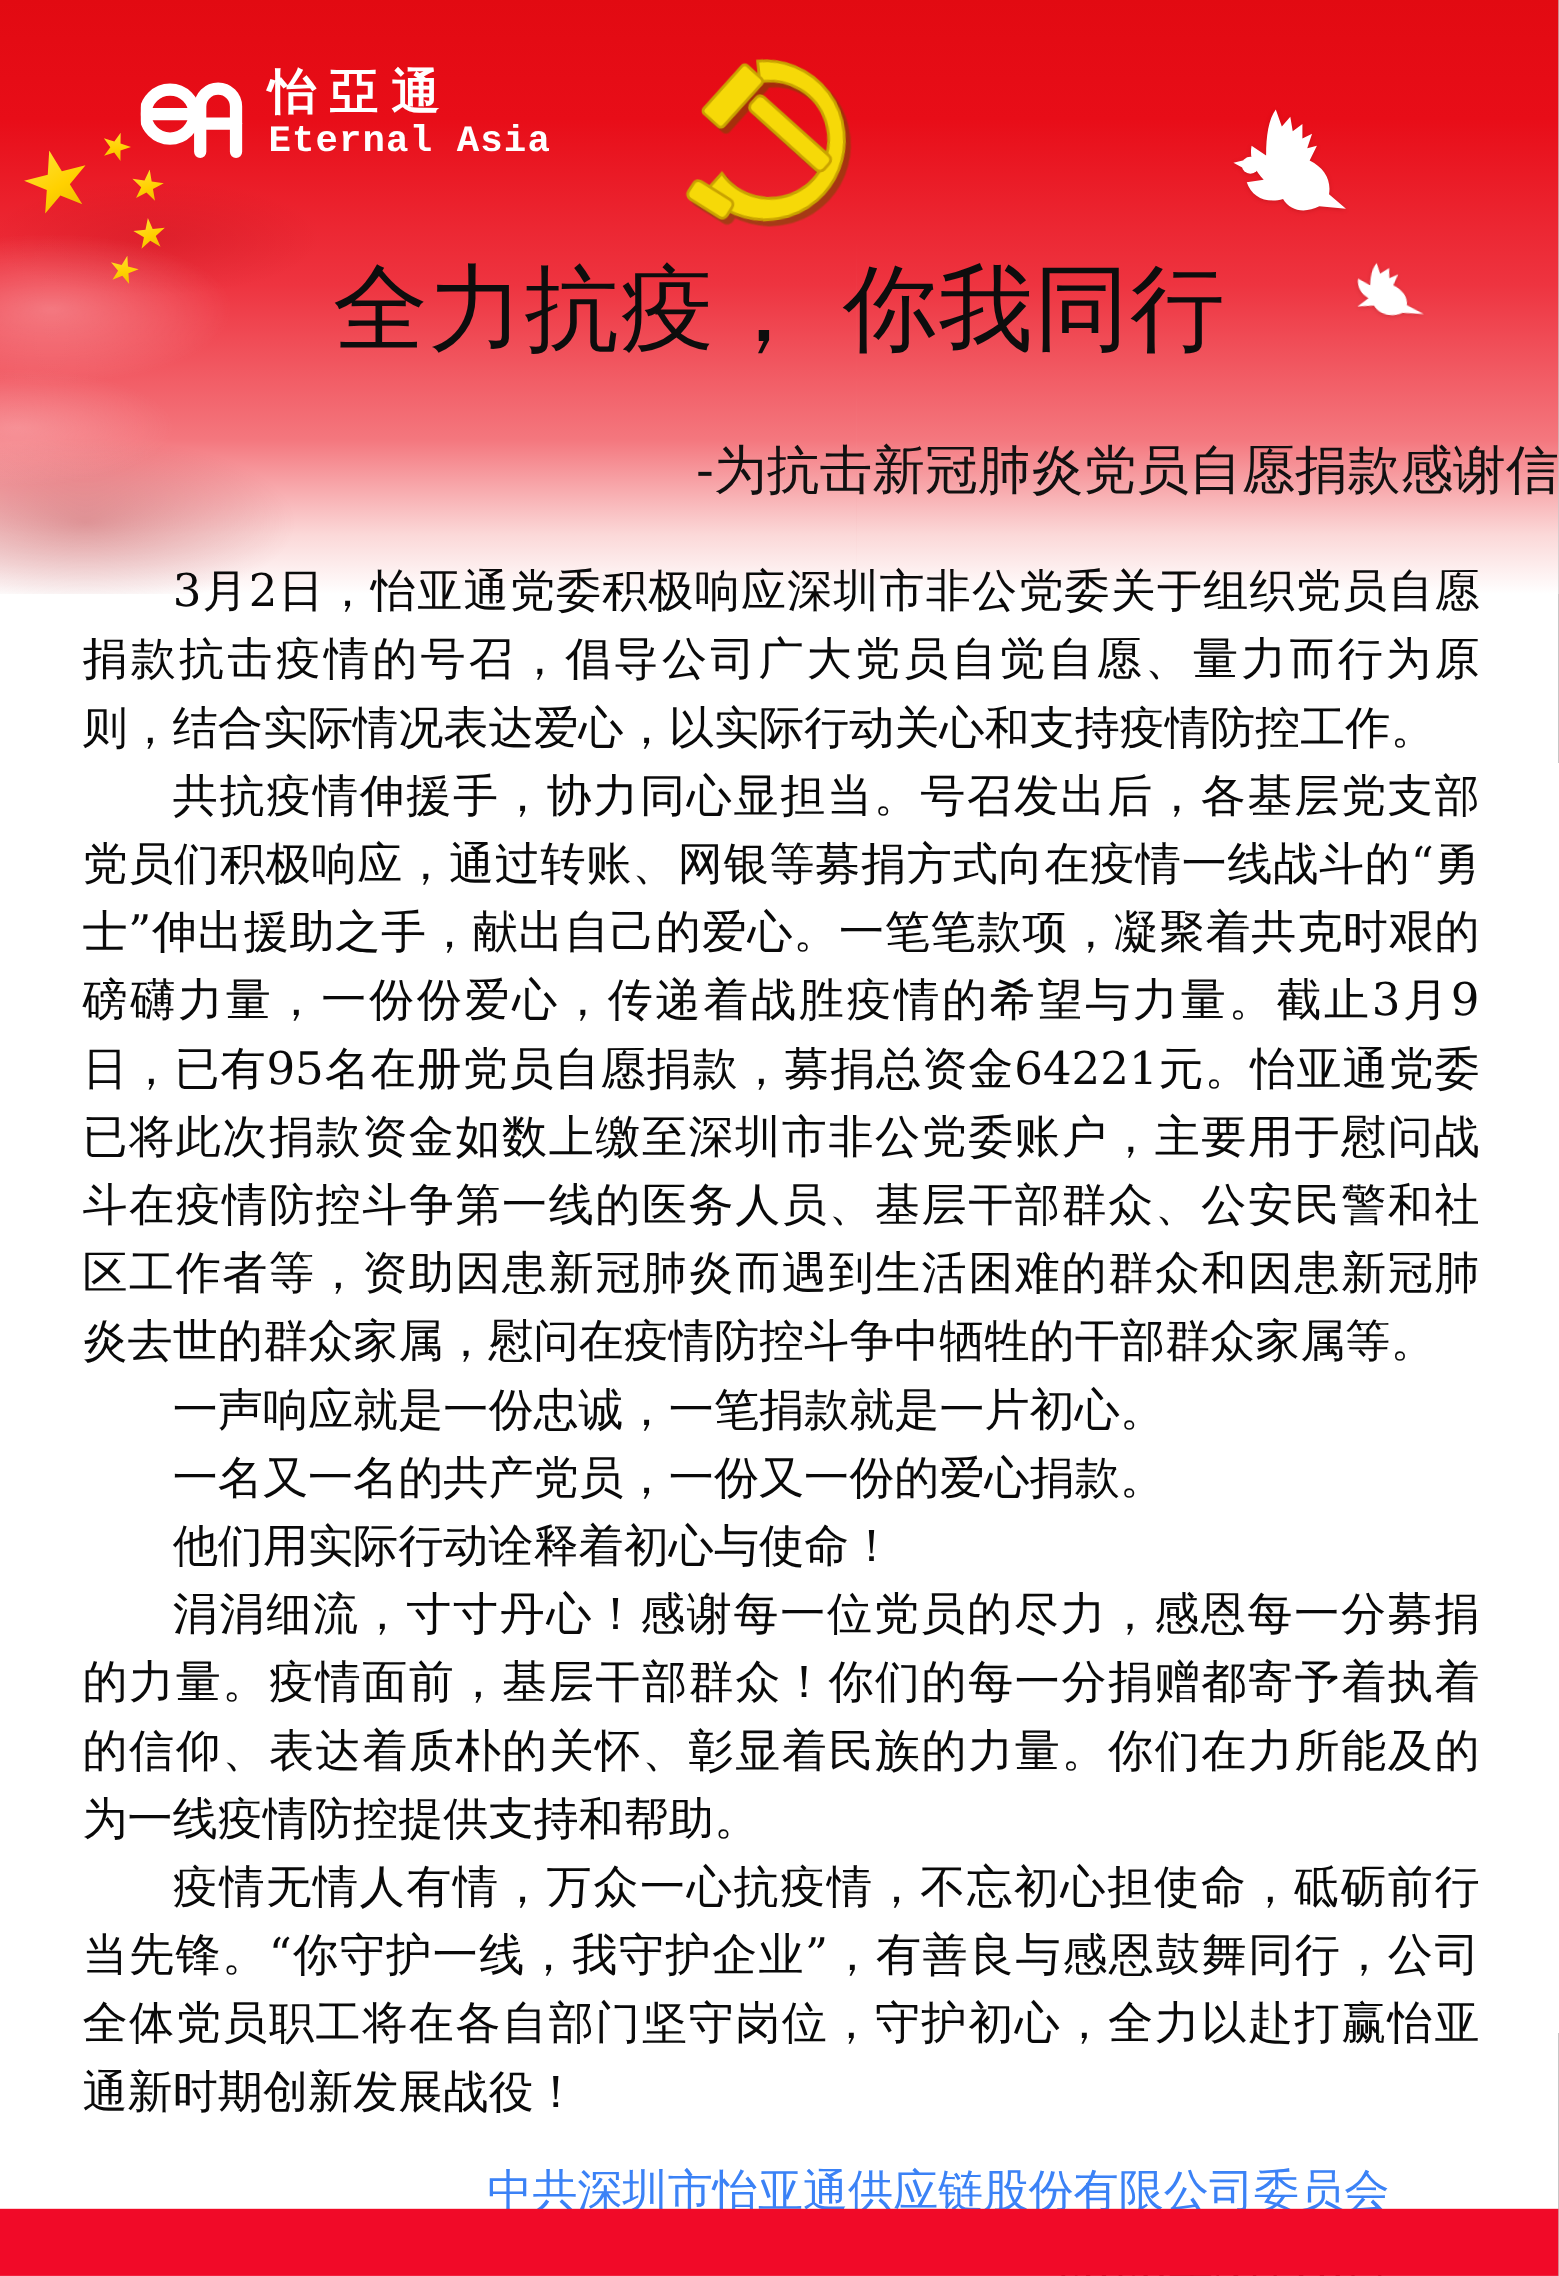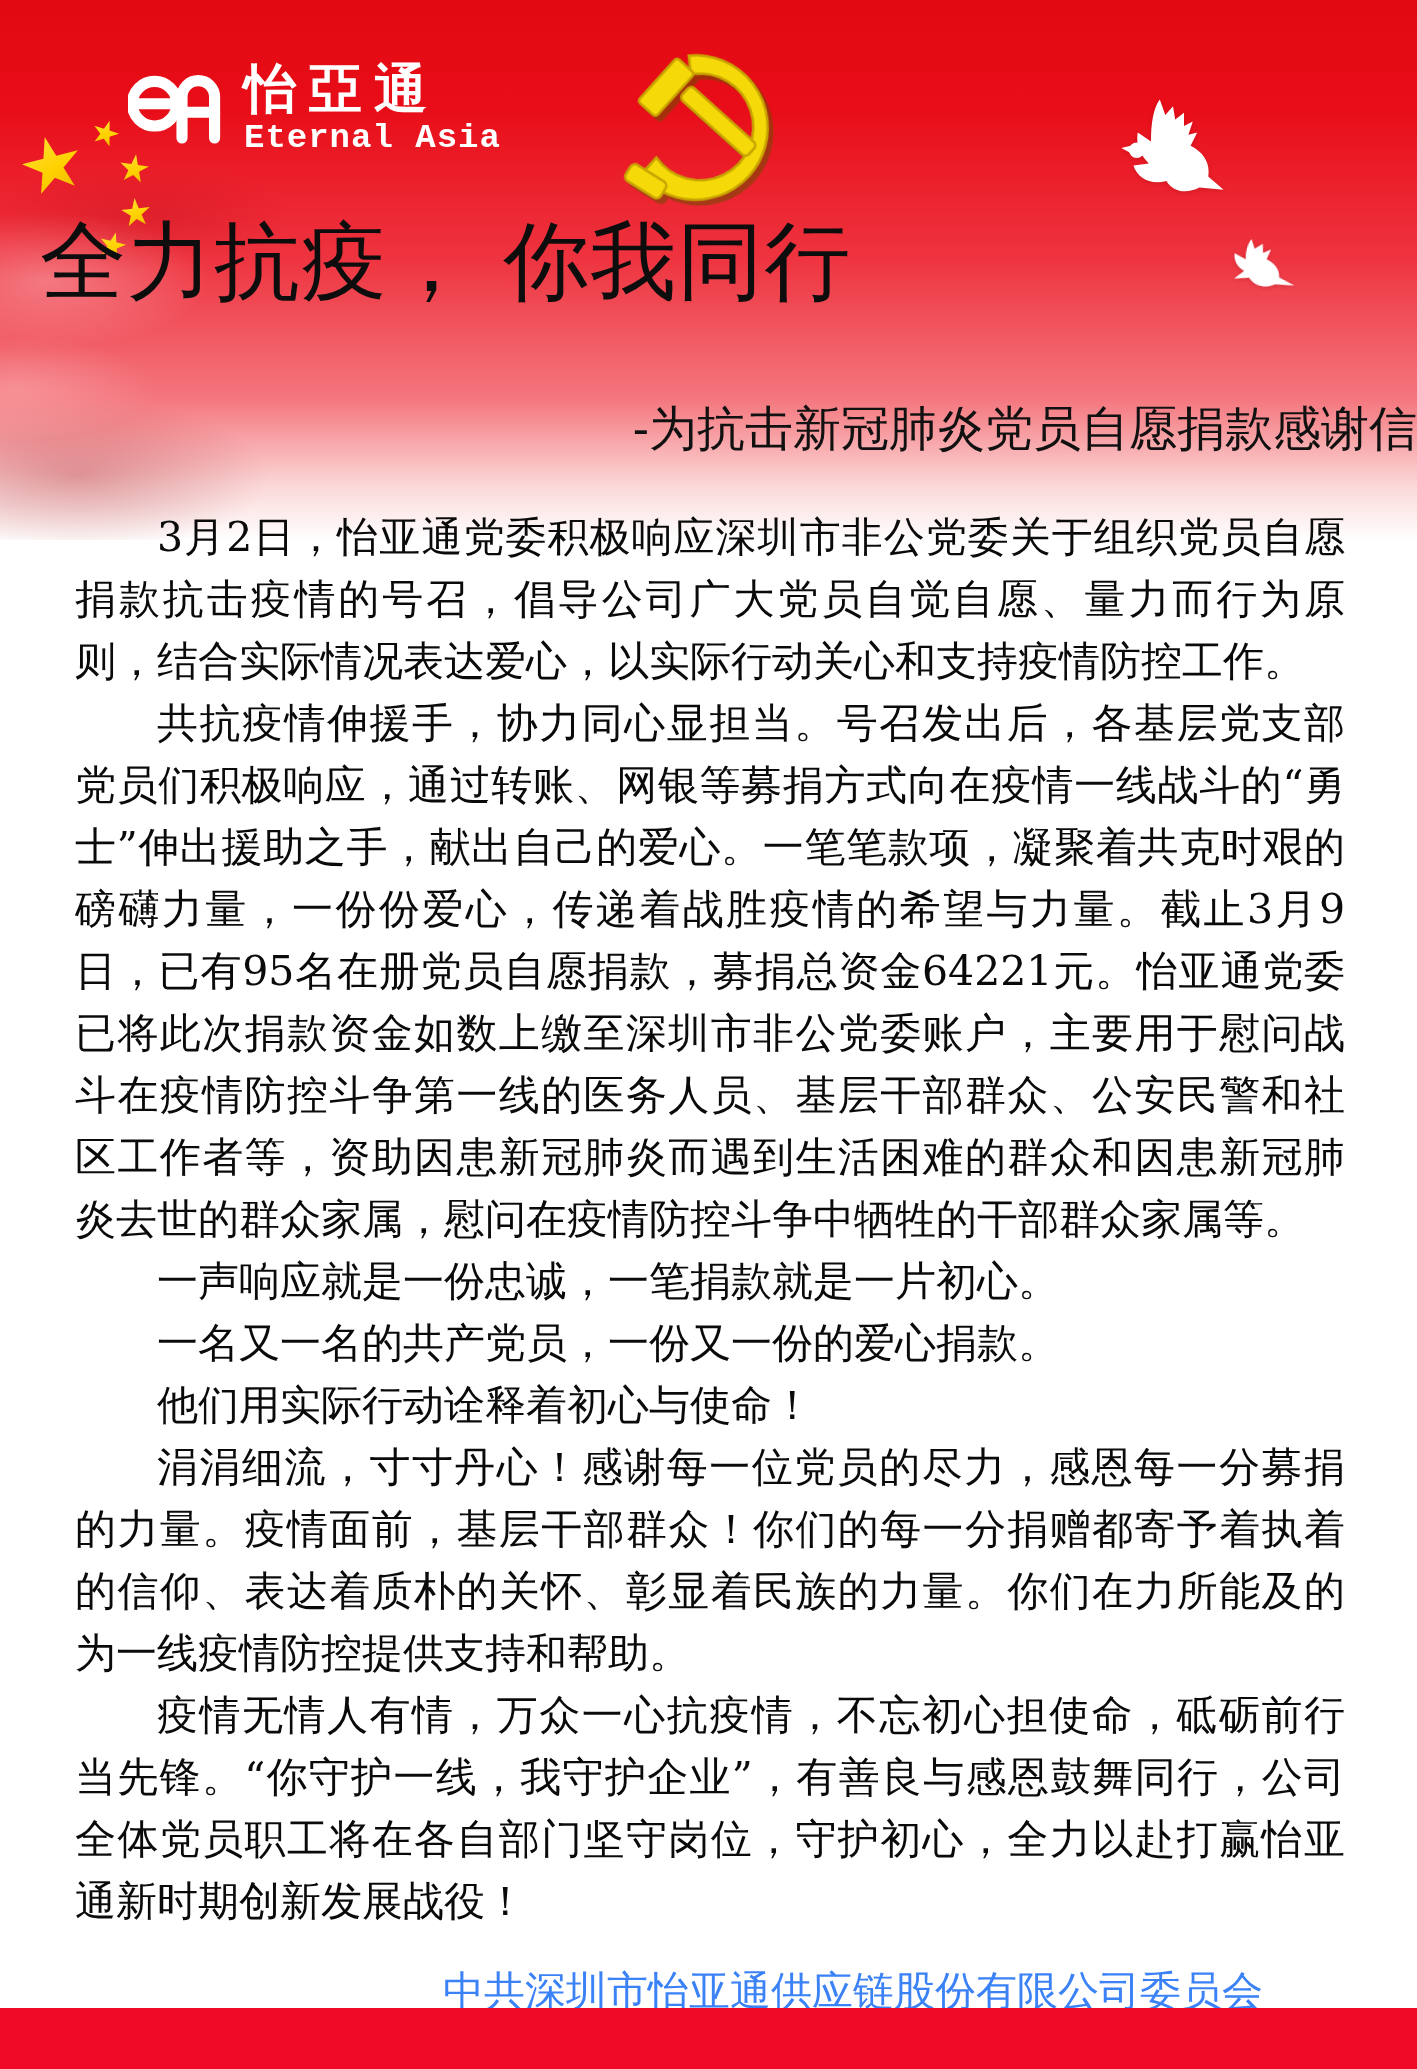--- a/index.html
+++ b/index.html
@@ -43,38 +43,37 @@
   
   .star{
     position:absolute;
     background:linear-gradient(160deg,#ffe13a,var(--star-gold) 55%,#eab800);
     clip-path:polygon(50% 0%,61% 35%,98% 35%,68% 57%,79% 91%,50% 70%,21% 91%,32% 57%,2% 35%,39% 35%);
   }
   
   .logo{position:absolute;left:128px;top:58px;display:flex;align-items:flex-start;}
   .logo-mono{width:96px;height:88px;flex:0 0 auto;}
   .logo-text{margin-left:20px;margin-top:4px;color:var(--logo-white);font-family:"Liberation Sans","DejaVu Sans",sans-serif;}
-  .logo-cn{font-size:53px;font-weight:700;letter-spacing:12px;line-height:1.0;white-space:nowrap;}
+  .logo-cn{font-size:44px;font-weight:700;letter-spacing:12px;line-height:1.0;white-space:nowrap;}
   .logo-en{font-size:34px;font-weight:700;letter-spacing:1px;margin-top:4px;font-family:Liberation Mono, monospace;}
   
   .emblem{position:absolute;left:610px;top:38px;width:172px;height:172px;transform:rotate(-6deg);
     filter:drop-shadow(4px 5px 0 rgba(110,75,0,.55));}
   
   .dove{position:absolute;fill:#ffffff;filter:drop-shadow(0 1px 2px rgba(120,0,0,.25));}
   .dove-big{left:1118px;top:92px;width:110px;height:112px;}
   .dove-small{left:1226px;top:238px;width:74px;height:52px;transform:rotate(8deg);}
   
   .title{
-    position:absolute;left:0;top:212px;width:100%;
-    text-align:left;
+    position:absolute;left:0;top:232px;width:100%;
+    text-align:center;
     font-size:86px;line-height:1.15;
     color:var(--title-black);
     letter-spacing:1px;
     white-space:pre;
-    padding-left:40px;
   }
   .subtitle{
     position:absolute;left:0;top:400px;width:100%;
     text-align:right;
     font-size:48px;line-height:1.2;
     color:#111;
   }
   
   .body-text{
     position:absolute;left:75px;top:506px;width:1270px;

